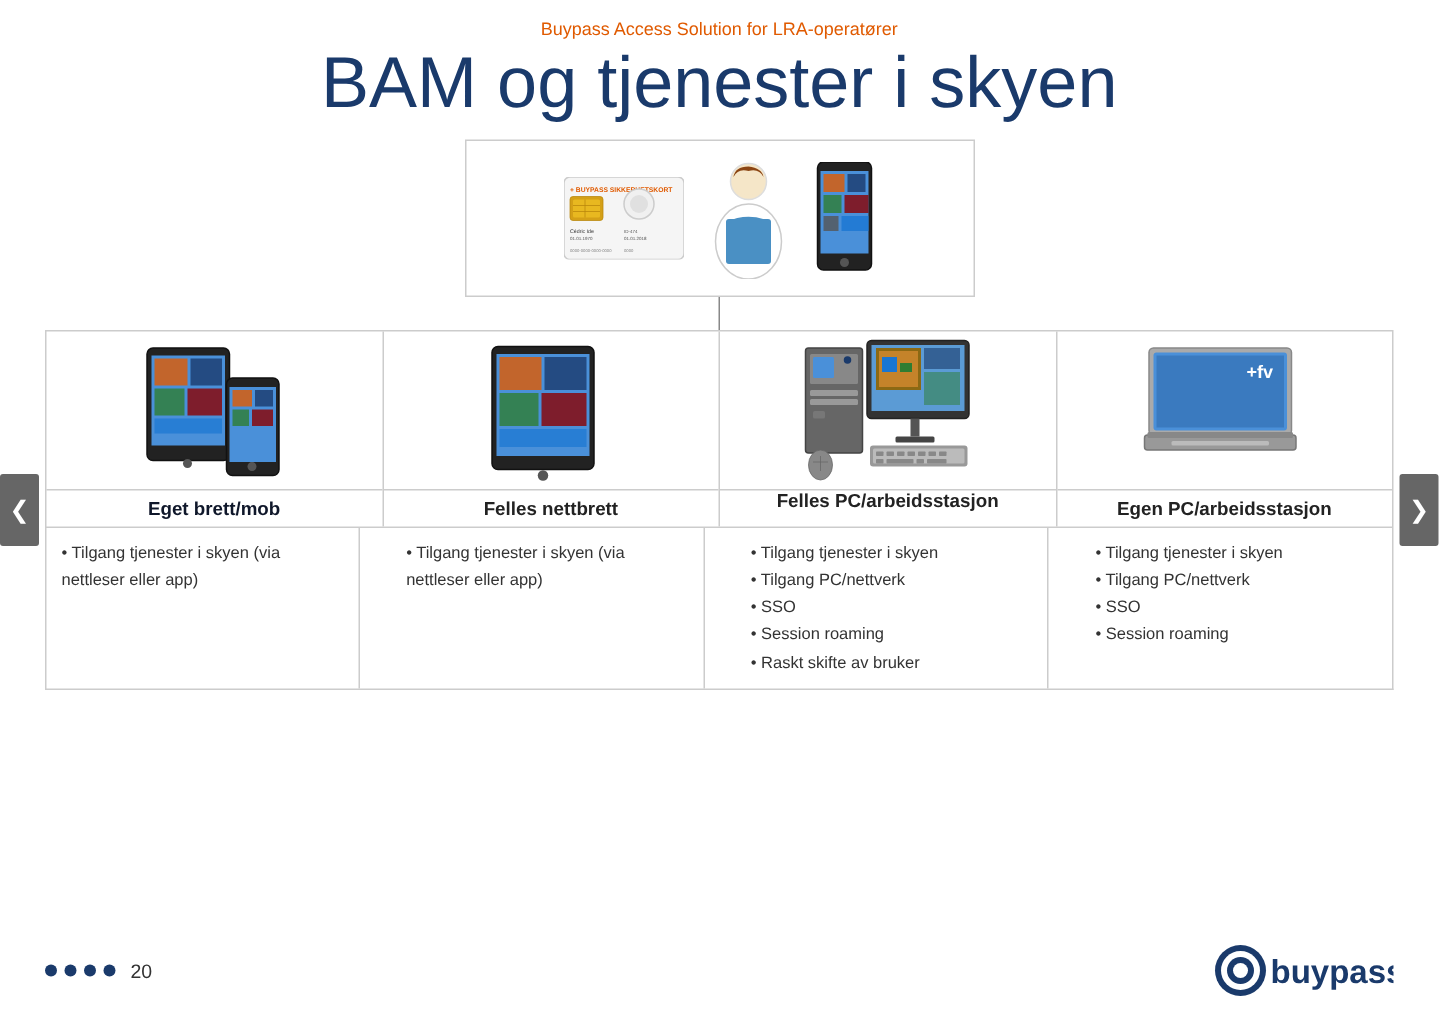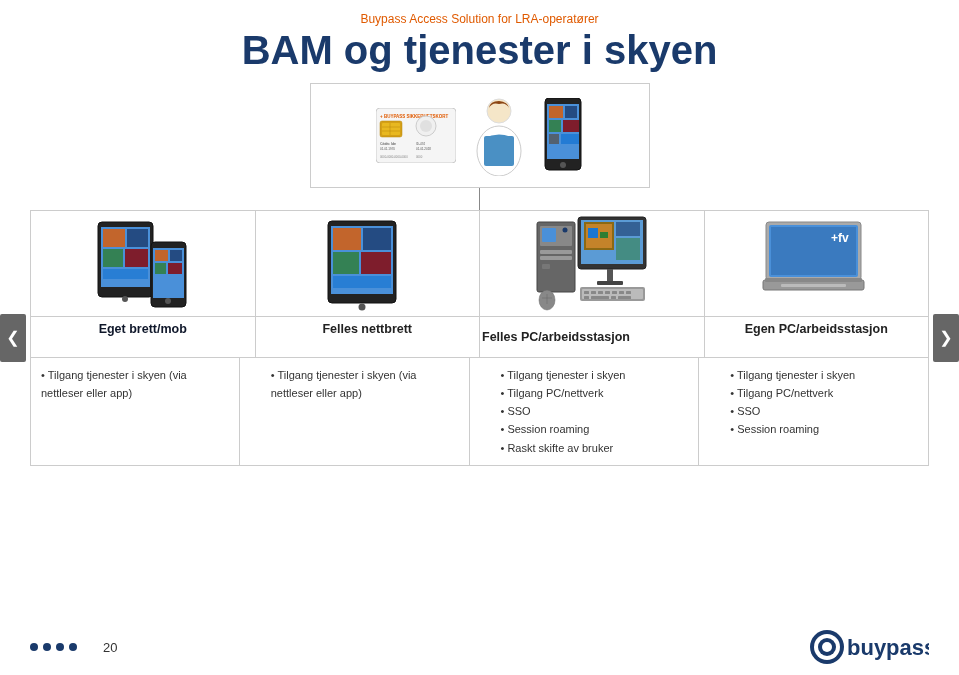--- a/index.html
+++ b/index.html
@@ -24,22 +24,22 @@
       text-align: center;
       padding-top: 12px;
     }
     .header-subtitle {
       color: #e05a00;
       font-size: 12px;
       font-weight: 400;
     }
     .header-title {
       color: #1a3a6b;
-      font-size: 40px;
-      font-weight: 700;
+      font-size: 48px;
+      font-weight: 400;
       margin-top: 2px;
     }
 
     
     .nav-arrow {
       position: absolute;
       top: 50%;
       transform: translateY(-50%);
       width: 28px;
       height: 50px;
@@ -82,21 +82,20 @@
     .dot {
       width: 8px;
       height: 8px;
       border-radius: 50%;
       background: #1a3a6b;
     }
 
     .footer-number {
       font-size: 13px;
       color: #333;
-      margin-left: 16px;
     }
 
     
     .buypass-logo {
       display: flex;
       align-items: center;
       gap: 4px;
     }
 
     .top-box {
@@ -260,21 +259,21 @@
             <rect x="52" y="84" width="5" height="3" rx="0.5" fill="#888"></rect>
             <rect x="59" y="84" width="18" height="3" rx="0.5" fill="#888"></rect>
             <rect x="79" y="84" width="5" height="3" rx="0.5" fill="#888"></rect>
             <rect x="86" y="84" width="13" height="3" rx="0.5" fill="#888"></rect>
 
             <ellipse cx="15" cy="88" rx="8" ry="10" fill="#888" stroke="#666" stroke-width="0.5"></ellipse>
             <line x1="15" y1="82" x2="15" y2="92" stroke="#666" stroke-width="0.5"></line>
             <line x1="10" y1="86" x2="20" y2="86" stroke="#666" stroke-width="0.5"></line>
           </svg>
         </div>
-        <div style="border-top:1px solid #ccc; width:100%; padding:13px 2px; font-size:12.5px; font-weight:600; color:#222;">Felles PC/arbeidsstasjon</div>
+        <div style="border-top:1px solid #ccc; width:100%; text-align:center; padding:0 2px; font-size:12.5px; font-weight:600; color:#222;">Felles PC/arbeidsstasjon</div>
       </div>
 
       <div style="flex:1; display:flex; flex-direction:column; align-items:center;">
         <div style="height:105px; display:flex; align-items:flex-end; justify-content:flex-end; padding-bottom:4px;text-decoration:underline;">
           <svg width="110" height="95" viewBox="0 0 110 95">
 
             <rect x="5" y="5" width="95" height="58" rx="3" fill="#aaa" stroke="#888" stroke-width="1"></rect>
             <rect x="8" y="8" width="89" height="52" rx="2" fill="#4a90d9"></rect>
 
             <rect x="10" y="10" width="85" height="48" fill="#3a7abf"></rect>

